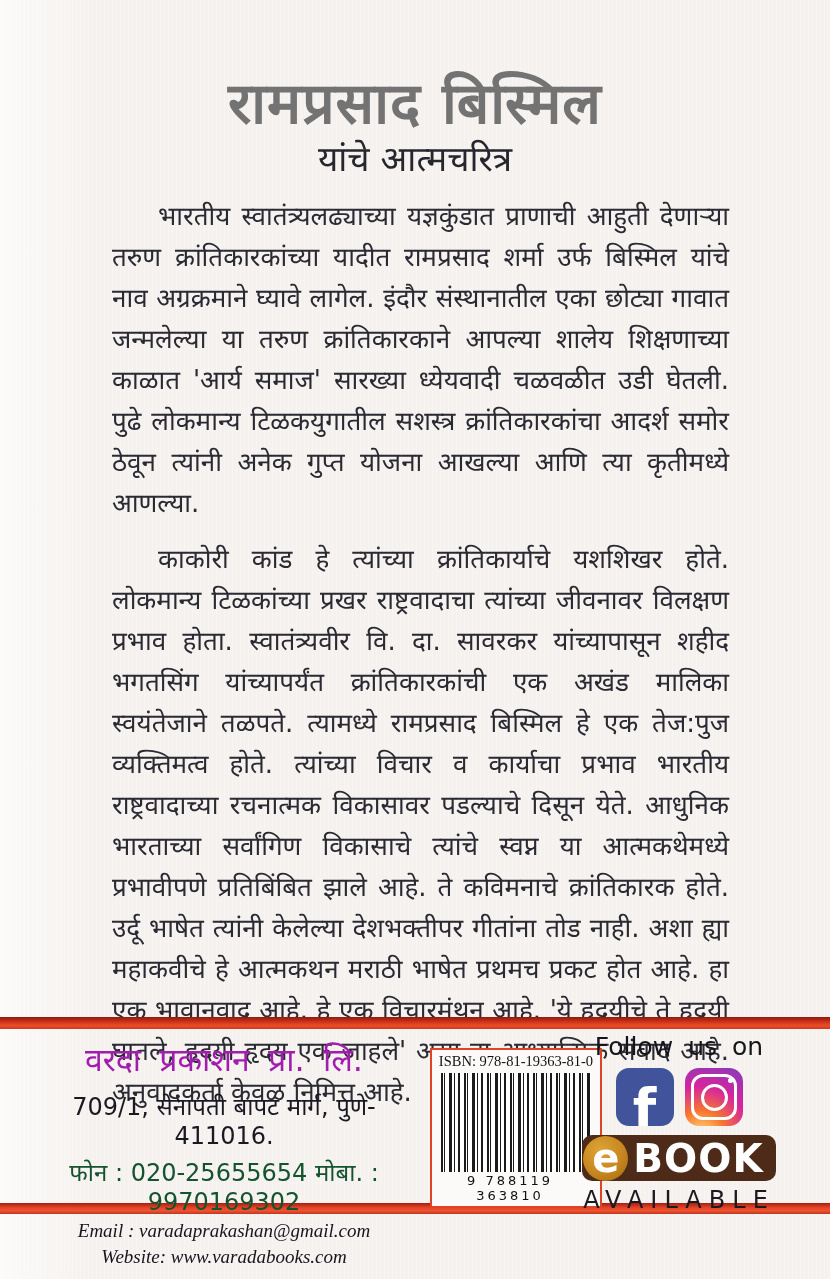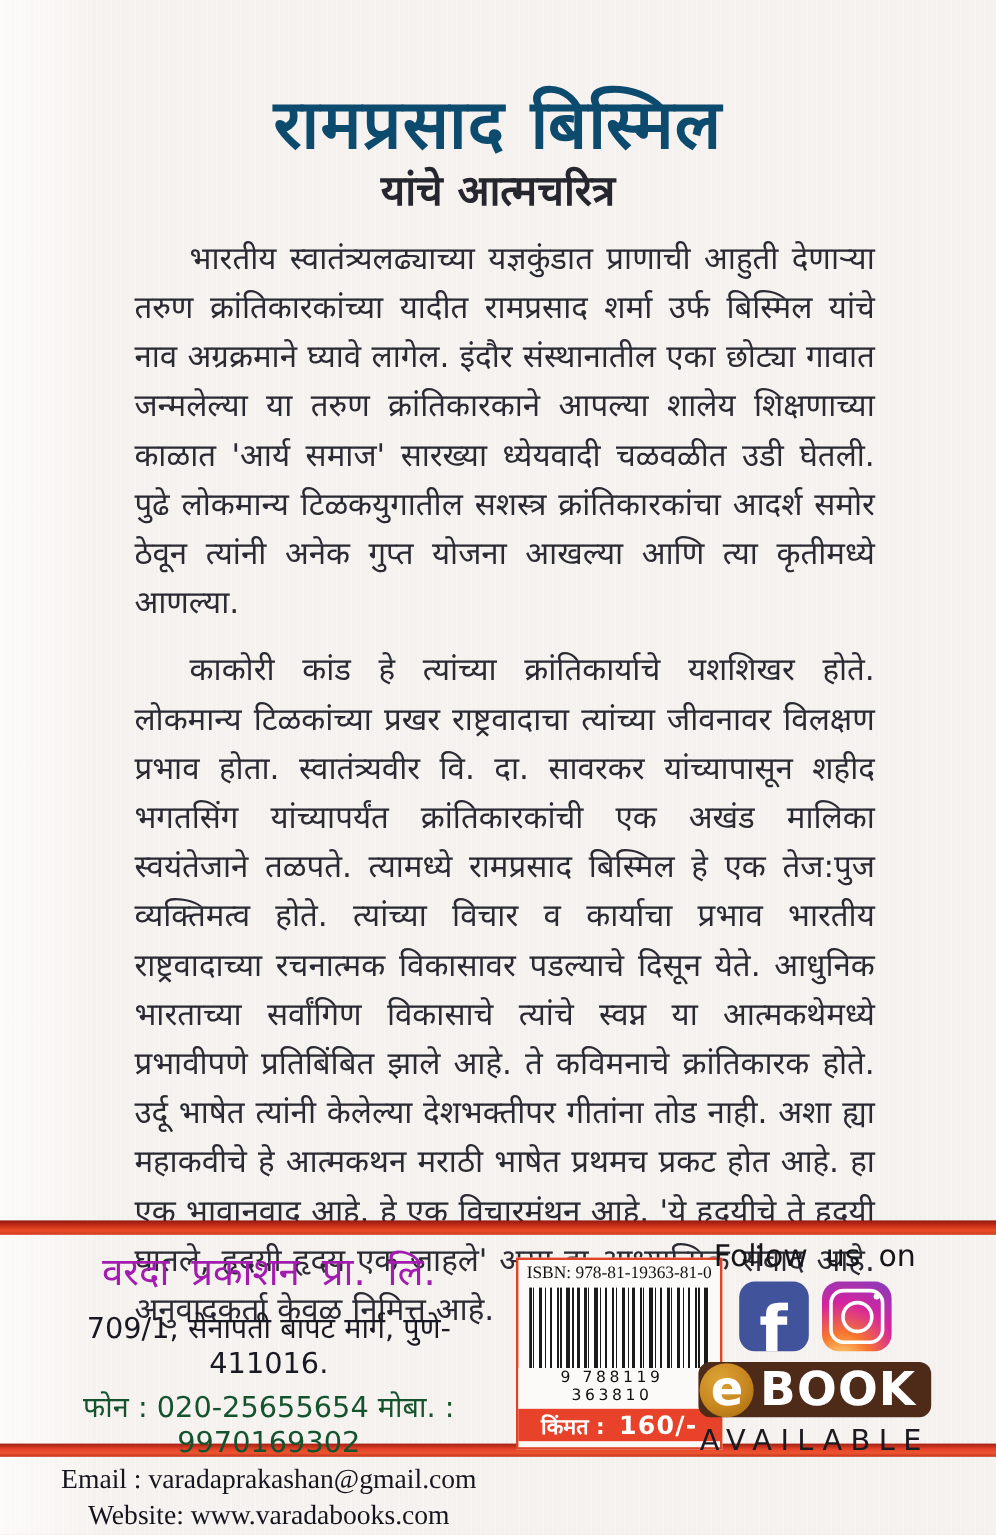--- a/index.html
+++ b/index.html
@@ -18,25 +18,25 @@
     content:""; position:absolute; inset:0; pointer-events:none;
     background:
       linear-gradient(90deg, rgba(255,255,255,.7) 0, rgba(255,255,255,0) 90px),
       repeating-linear-gradient(90deg, rgba(255,255,255,.25) 0 1px, rgba(0,0,0,0) 1px 4px);
   }
 
   
   .book-title {
     position:absolute; left:0; right:0; top:62px;
     text-align:center; font-size:57px; font-weight:bold;
-    color:#0c4a6e; letter-spacing:1px;
+    color:#737373; letter-spacing:1px;
   }
   .book-subtitle {
     position:absolute; left:0; right:0; top:134px;
-    text-align:center; font-size:35px; font-weight:bold; color:#26262e;
+    text-align:center; font-size:35px; font-weight:normal; color:#26262e;
   }
   .blurb {
     position:absolute; left:112px; top:192px; width:617px;
     font-size:26px; line-height:41px; color:#2a2a33;
     text-align:justify;
   }
   .blurb p { margin:4px 0 15px 0; text-indent:46px; }
   .attribution {
     text-align:right; font-weight:bold; font-size:28px;
     color:#22222b; margin-top:16px; padding-right:4px;
@@ -50,21 +50,21 @@
     background:linear-gradient(180deg,#a32013 0%,#e8452a 45%,#ec552f 70%,#c53420 100%); }
 
   .publisher {
     position:absolute; left:28px; top:1037px; width:392px; text-align:center;
   }
   .publisher-name { font-size:32px; color:#a21caf; word-spacing:8px; }
   .publisher-address { font-size:24px; color:#191923; margin-top:9px; }
   .publisher-phone   { font-size:24px; color:#14532d; margin-top:5px; }
   .publisher-email, .publisher-website {
     font-family:"Liberation Serif", serif;
-    font-size:23px; color:#15151f; margin-top:4px;
+    font-size:19px; color:#15151f; margin-top:4px;font-style:italic;
   }
 
   .isbn-box {
     position:absolute; left:430px; top:1048px; width:172px; height:160px;
     border:2px solid #e04427; background:#fcfaf8;
     display:flex; flex-direction:column; box-sizing:border-box;
   }
   .isbn-label {
     font-family:"Liberation Serif", serif; font-size:14.5px; color:#111;
     text-align:center; padding-top:3px; white-space:nowrap;
@@ -152,24 +152,20 @@
     <div class="publisher-address">709/1, सेनापती बापट मार्ग, पुणे- 411016.</div>
     <div class="publisher-phone">फोन : 020-25655654 मोबा. : 9970169302</div>
     <div class="publisher-email">Email : varadaprakashan@gmail.com</div>
     <div class="publisher-website">Website: www.varadabooks.com</div>
   </div>
 
   <div class="isbn-box">
     <div class="isbn-label">ISBN: 978-81-19363-81-0</div>
     <div class="barcode"></div>
     <div class="barcode-digits">9 788119 363810</div>
-    <div class="price-bar">
-      <span class="price-label">किंमत :</span>
-      <span class="price-value">160/-</span>
-    </div>
   </div>
 
   <div class="social">
     <div class="follow-text">Follow us on</div>
     <div class="icons-row">
       <div class="fb-icon">
         <div class="fb-f">f</div>
       </div>
       <div class="ig-icon">
         <div class="ig-frame"></div>

